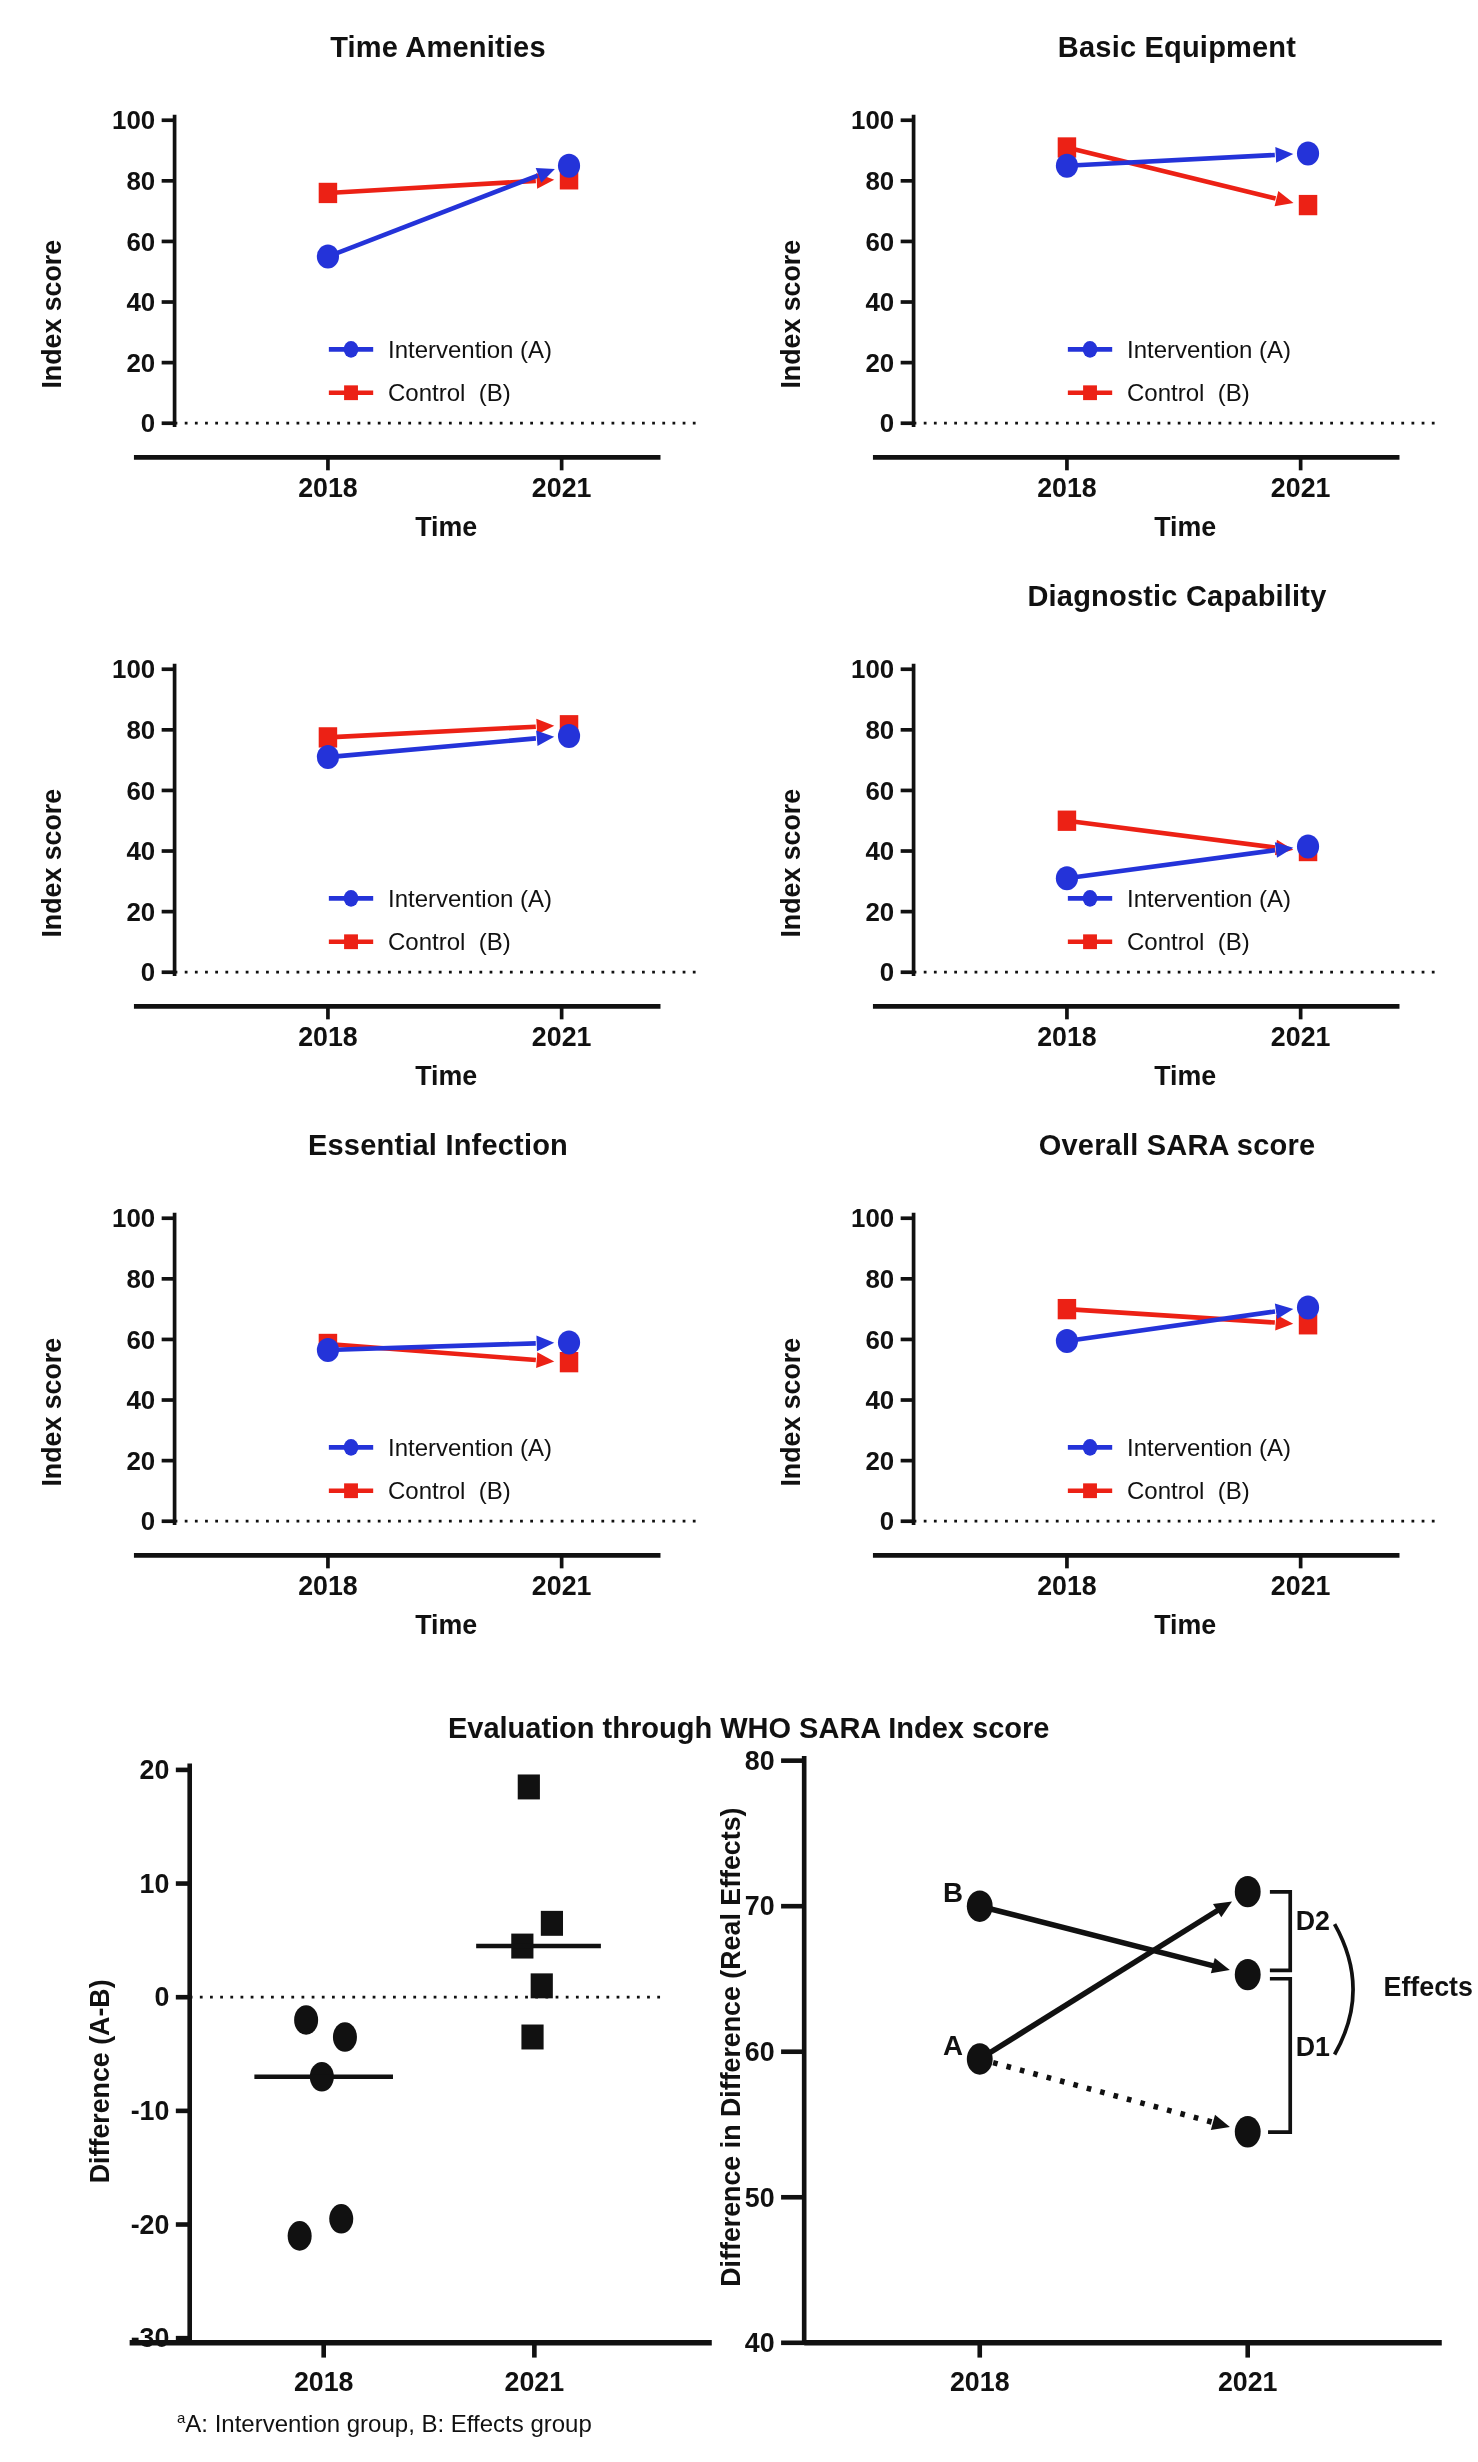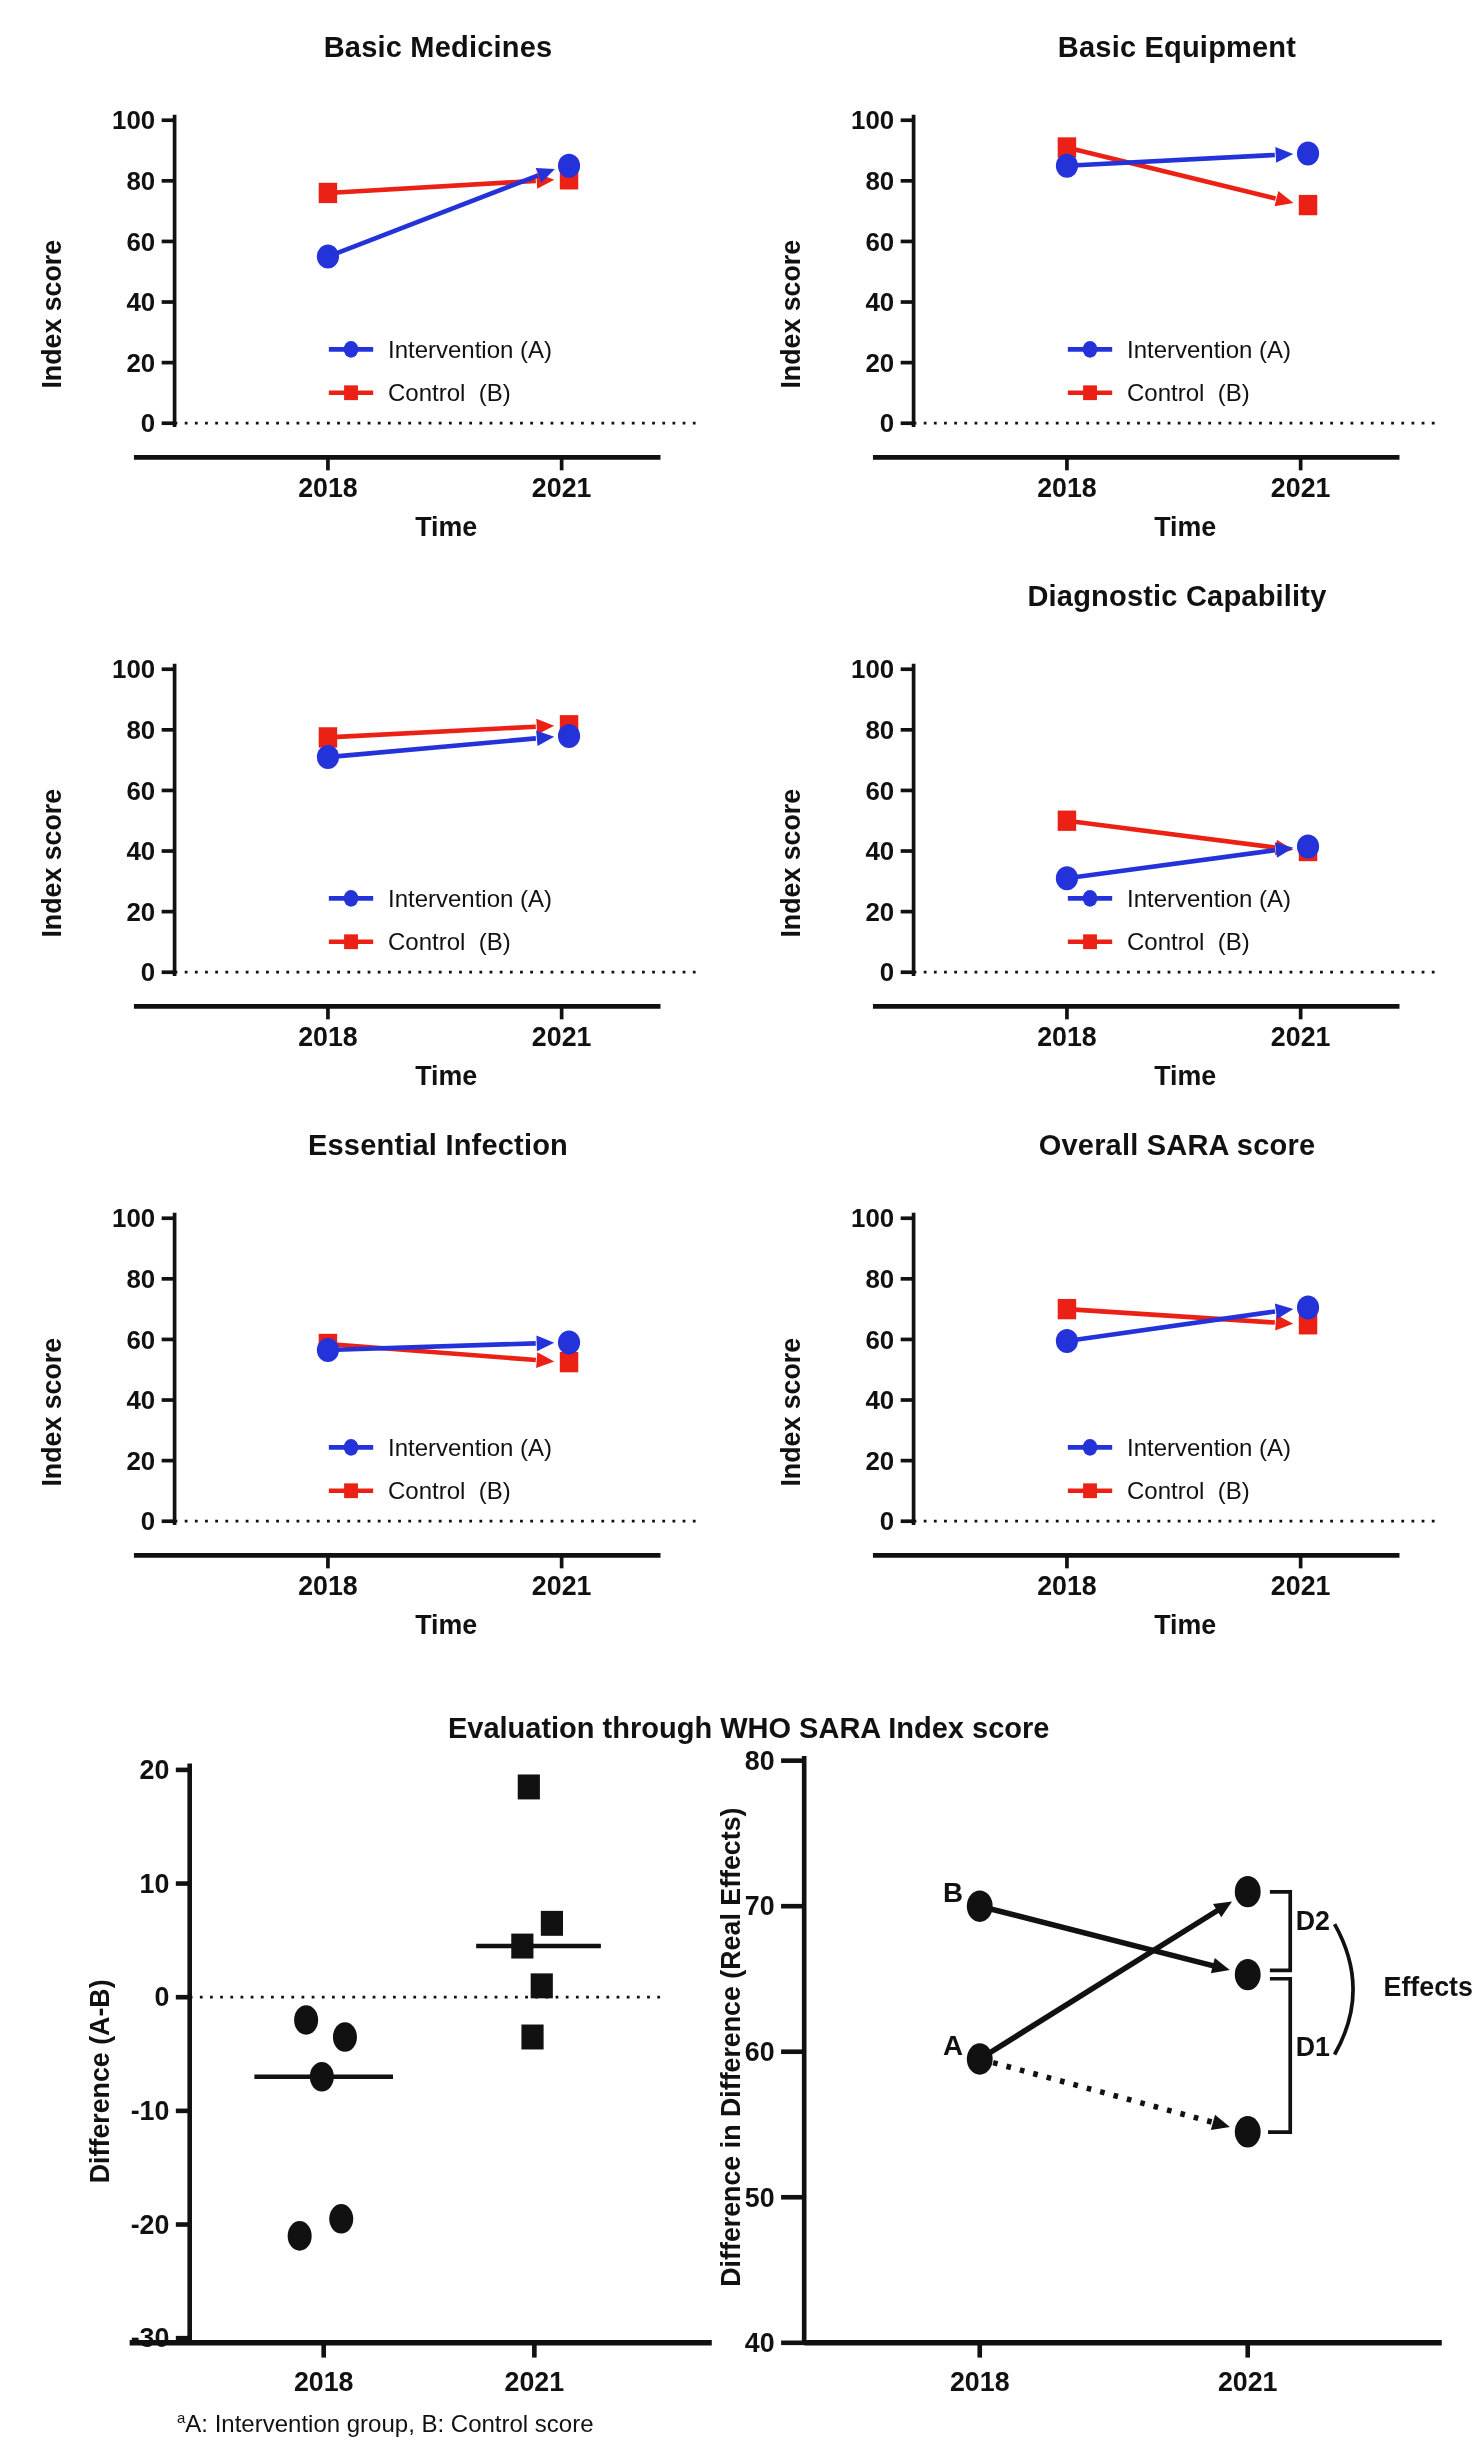--- a/index.html
+++ b/index.html
@@ -18,21 +18,21 @@
   .footnote sup{font-size:15px;vertical-align:super;}
   svg text{font-family:"Liberation Sans","DejaVu Sans",sans-serif;white-space:pre;}
 </style>
 </head>
 <body>
 
 <div class="figure">
 
   <div class="panel-grid">
     <figure class="panel">
-      <div class="panel-title">Basic Medicines</div>
+      <div class="panel-title">Time Amenities</div>
       <svg class="panel-svg" width="739" height="549" viewBox="0 0 800 594">
           <line x1="189" y1="124" x2="189" y2="462" stroke="#111111" stroke-width="4"></line>
           <line x1="175" y1="130" x2="189" y2="130" stroke="#111111" stroke-width="4"></line>
           <text x="168" y="140" fill="#111111" font-size="28" font-weight="bold" text-anchor="end">100</text>
           <line x1="175" y1="195.60000000000002" x2="189" y2="195.60000000000002" stroke="#111111" stroke-width="4"></line>
           <text x="168" y="205.60000000000002" fill="#111111" font-size="28" font-weight="bold" text-anchor="end">80</text>
           <line x1="175" y1="261.20000000000005" x2="189" y2="261.20000000000005" stroke="#111111" stroke-width="4"></line>
           <text x="168" y="271.20000000000005" fill="#111111" font-size="28" font-weight="bold" text-anchor="end">60</text>
           <line x1="175" y1="326.8" x2="189" y2="326.8" stroke="#111111" stroke-width="4"></line>
           <text x="168" y="336.8" fill="#111111" font-size="28" font-weight="bold" text-anchor="end">40</text>
@@ -330,17 +330,17 @@
         <ellipse cx="1350" cy="524.625" rx="14" ry="17" fill="#111111"></ellipse>
         <text x="1042" y="276" fill="#111111" font-size="30" font-weight="bold" text-anchor="end">B</text>
         <text x="1042" y="441" fill="#111111" font-size="30" font-weight="bold" text-anchor="end">A</text>
         <path d="M1374 265 L1396 265 L1396 350 L1374 350" fill="none" stroke="#111111" stroke-width="4"></path>
         <path d="M1374 359 L1396 359 L1396 525 L1372 525" fill="none" stroke="#111111" stroke-width="4"></path>
         <text x="1402" y="306" fill="#111111" font-size="29" font-weight="bold" text-anchor="start">D2</text>
         <text x="1402" y="443" fill="#111111" font-size="29" font-weight="bold" text-anchor="start">D1</text>
         <path d="M1444 300 Q1484 371 1444 441" fill="none" stroke="#111111" stroke-width="4"></path>
         <text x="1497" y="378" fill="#111111" font-size="29" font-weight="bold" text-anchor="start">Effects</text>
       </svg>
-    <div class="footnote"><sup>a</sup><span>A: Intervention group, B: Control score</span></div>
+    <div class="footnote"><sup>a</sup><span>A: Intervention group, B: Effects group</span></div>
   </div>
 
 </div>
 
 
 </body></html>

